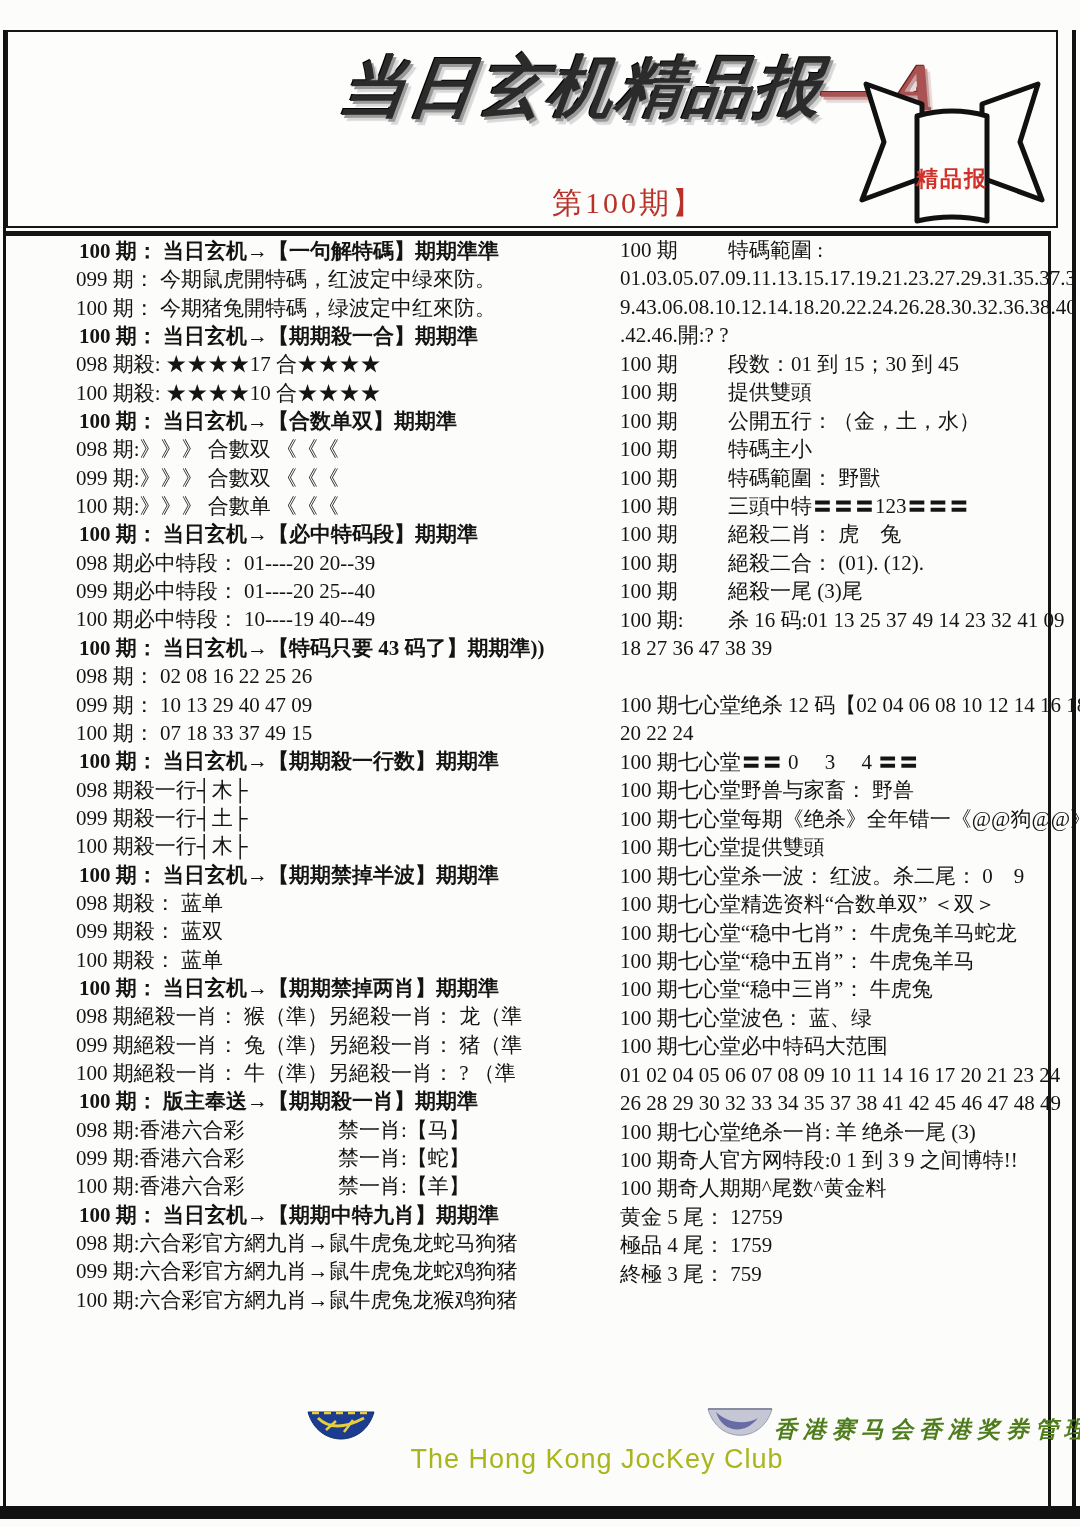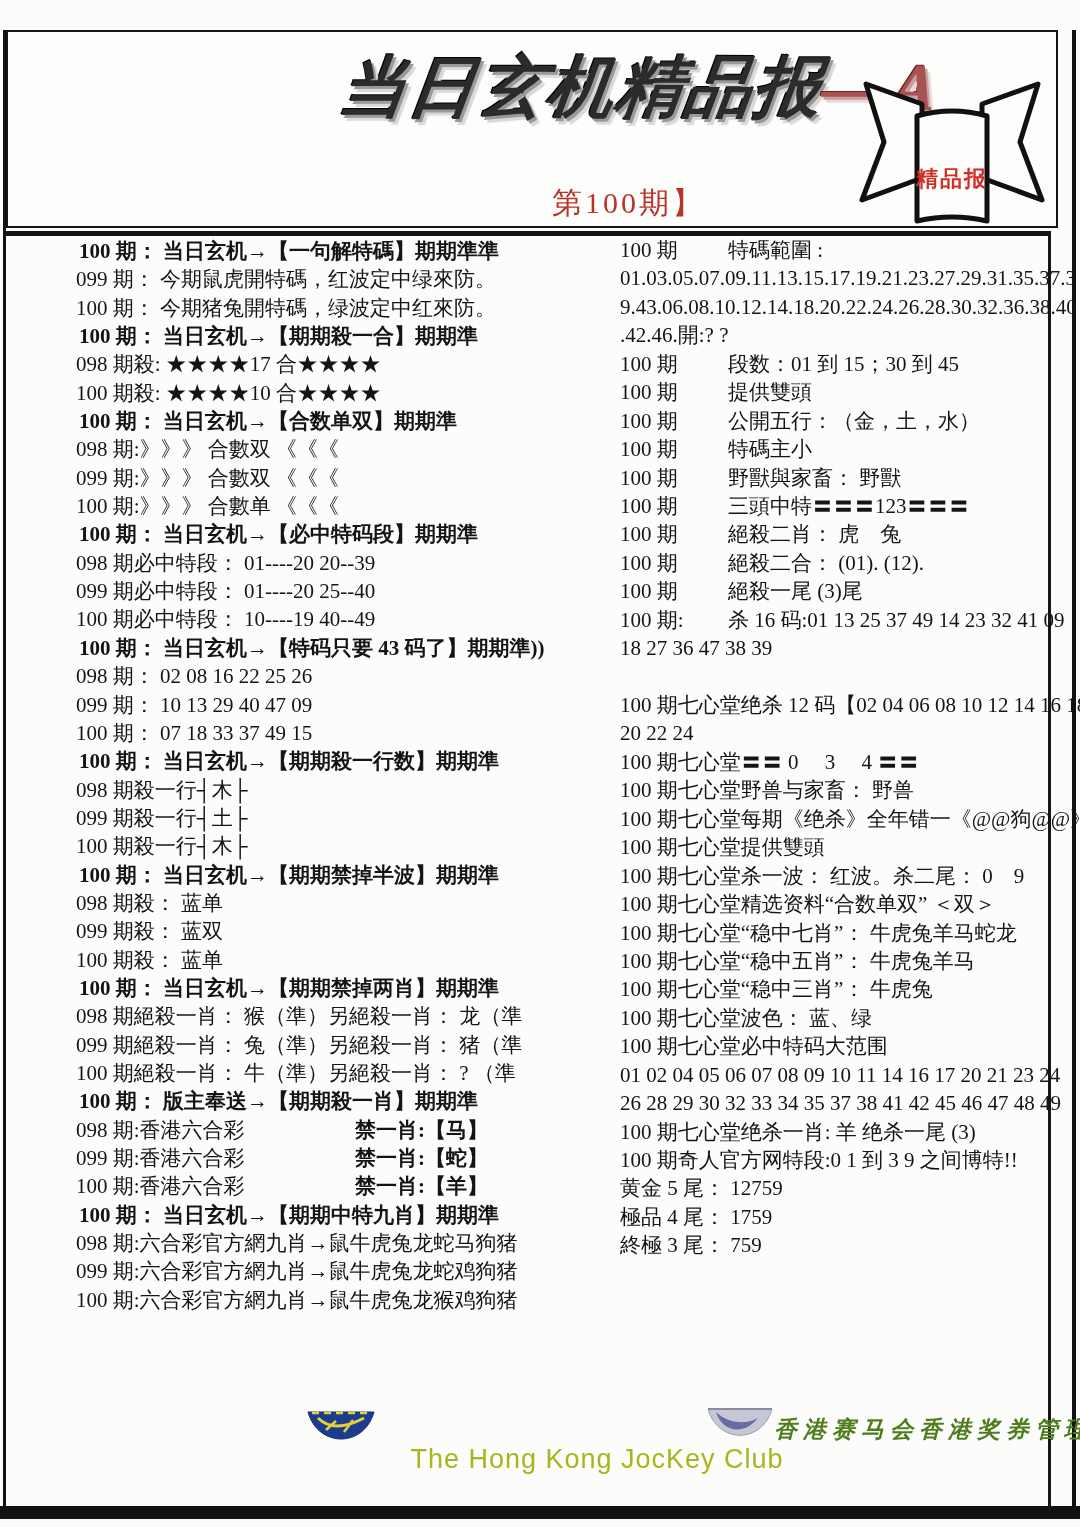--- a/index.html
+++ b/index.html
@@ -22,21 +22,21 @@
   .ribbon{position:absolute;left:856px;top:74px;width:192px;height:154px;}
   .ribbon-label{position:absolute;left:46px;top:90px;width:100px;text-align:center;color:#d03028;
                 font-size:22px;font-weight:bold;letter-spacing:2px;}
   
   .col{position:absolute;font-size:21px;white-space:nowrap;}
   #left-col{left:36px;top:237px;width:565px;margin-left:40px;}
   #right-col{left:620px;top:236px;width:426px;}
   .row{height:28.35px;line-height:28.35px;position:relative;}
   #right-col .row{height:28.45px;line-height:28.45px;}
   .row.bold{font-weight:bold;padding-left:3px;}
-  .row .t2{position:absolute;left:279px;font-weight:bold;}
+  .row .t2{position:absolute;left:262px;font-weight:normal;}
   .rlabel{display:inline-block;width:108px;}
   
   .footer-cn{position:absolute;left:0;top:1414px;width:1080px;text-align:right;color:#4f7d1e;
              font-size:23px;font-weight:bold;font-style:italic;letter-spacing:6px;margin-left:42px;}
   .footer-en{position:absolute;left:57px;top:1444px;width:1080px;text-align:center;color:#a8b51c;
              font-size:27px;letter-spacing:1px;font-family:"Liberation Sans","DejaVu Sans",sans-serif;}
   .logo{position:absolute;}
   #logo-blue{left:306px;top:1406px;}
   #logo-gray{left:706px;top:1404px;}
 </style>
@@ -109,21 +109,21 @@
     </div>
   <div id="right-col" class="col">
       <div class="row"><span class="rlabel">100 期</span><span>特碼範圍 :</span></div>
       <div class="row"><span>01.03.05.07.09.11.13.15.17.19.21.23.27.29.31.35.37.3</span></div>
       <div class="row"><span>9.43.06.08.10.12.14.18.20.22.24.26.28.30.32.36.38.40</span></div>
       <div class="row"><span>.42.46.開:? ?</span></div>
       <div class="row"><span class="rlabel">100 期</span><span>段数：01 到 15；30 到 45</span></div>
       <div class="row"><span class="rlabel">100 期</span><span>提供雙頭</span></div>
       <div class="row"><span class="rlabel">100 期</span><span>公開五行：（金，土，水）</span></div>
       <div class="row"><span class="rlabel">100 期</span><span>特碼主小</span></div>
-      <div class="row"><span class="rlabel">100 期</span><span>野獸與家畜： 野獸</span></div>
+      <div class="row"><span class="rlabel">100 期</span><span>特碼範圍： 野獸</span></div>
       <div class="row"><span class="rlabel">100 期</span><span>三頭中特〓〓〓123〓〓〓</span></div>
       <div class="row"><span class="rlabel">100 期</span><span>絕殺二肖： 虎　兔</span></div>
       <div class="row"><span class="rlabel">100 期</span><span>絕殺二合： (01). (12).</span></div>
       <div class="row"><span class="rlabel">100 期</span><span>絕殺一尾 (3)尾</span></div>
       <div class="row"><span class="rlabel">100 期:</span><span>杀 16 码:01 13 25 37 49 14 23 32 41 09</span></div>
       <div class="row"><span>18 27 36 47 38 39</span></div>
       <div class="row"></div>
       <div class="row"><span>100 期七心堂绝杀 12 码【02 04 06 08 10 12 14 16 18</span></div>
       <div class="row"><span>20 22 24</span></div>
       <div class="row"><span>100 期七心堂〓〓 0　 3　 4 〓〓</span></div>
@@ -134,20 +134,21 @@
       <div class="row"><span>100 期七心堂精选资料“合数单双”  ＜双＞</span></div>
       <div class="row"><span>100 期七心堂“稳中七肖”： 牛虎兔羊马蛇龙</span></div>
       <div class="row"><span>100 期七心堂“稳中五肖”： 牛虎兔羊马</span></div>
       <div class="row"><span>100 期七心堂“稳中三肖”： 牛虎兔</span></div>
       <div class="row"><span>100 期七心堂波色：  蓝、绿</span></div>
       <div class="row"><span>100 期七心堂必中特码大范围</span></div>
       <div class="row"><span>01 02 04 05 06 07 08 09 10 11 14 16 17 20 21 23 24</span></div>
       <div class="row"><span>26 28 29 30 32 33 34 35 37 38 41 42 45 46 47 48 49</span></div>
       <div class="row"><span>100 期七心堂绝杀一肖: 羊  绝杀一尾 (3)</span></div>
       <div class="row"><span>100 期奇人官方网特段:0 1 到 3 9 之间博特!!</span></div>
+      <div class="row"><span>100 期奇人期期^尾数^黄金料</span></div>
       <div class="row"><span>黄金 5 尾：  12759</span></div>
       <div class="row"><span>極品 4 尾：  1759</span></div>
       <div class="row"><span>終極 3 尾：  759</span></div>
     </div>
 
   <svg id="logo-blue" class="logo" width="70" height="40" viewBox="0 0 70 40">
     <path d="M2,6 C12,42 58,42 68,6 Z" fill="#1c3d8f" stroke="#14306f" stroke-width="1"></path>
     <path d="M6,7 L64,7" stroke="#e6cf3a" stroke-width="2.5" stroke-dasharray="7 5" fill="none"></path>
     <path d="M12,12 Q28,28 58,12" stroke="#e6cf3a" stroke-width="3" fill="none"></path>
     <path d="M20,24 L30,15 M38,26 L47,14" stroke="#e6cf3a" stroke-width="2.5" fill="none"></path>

